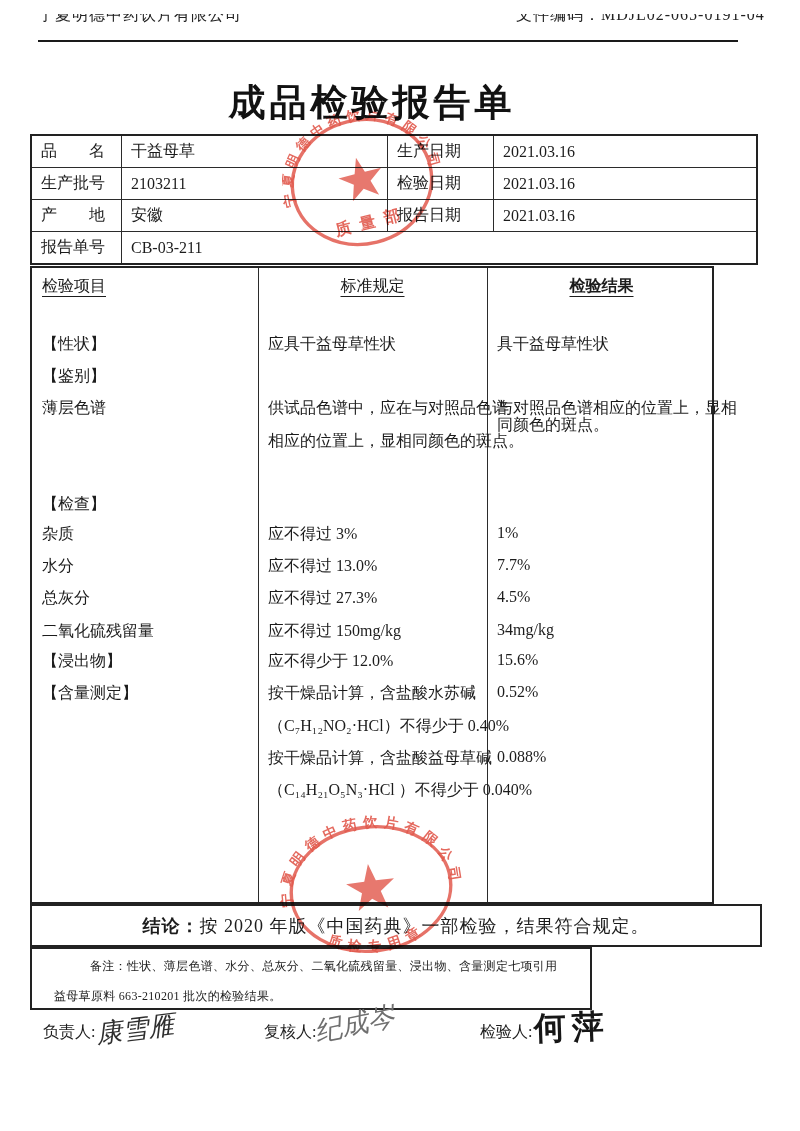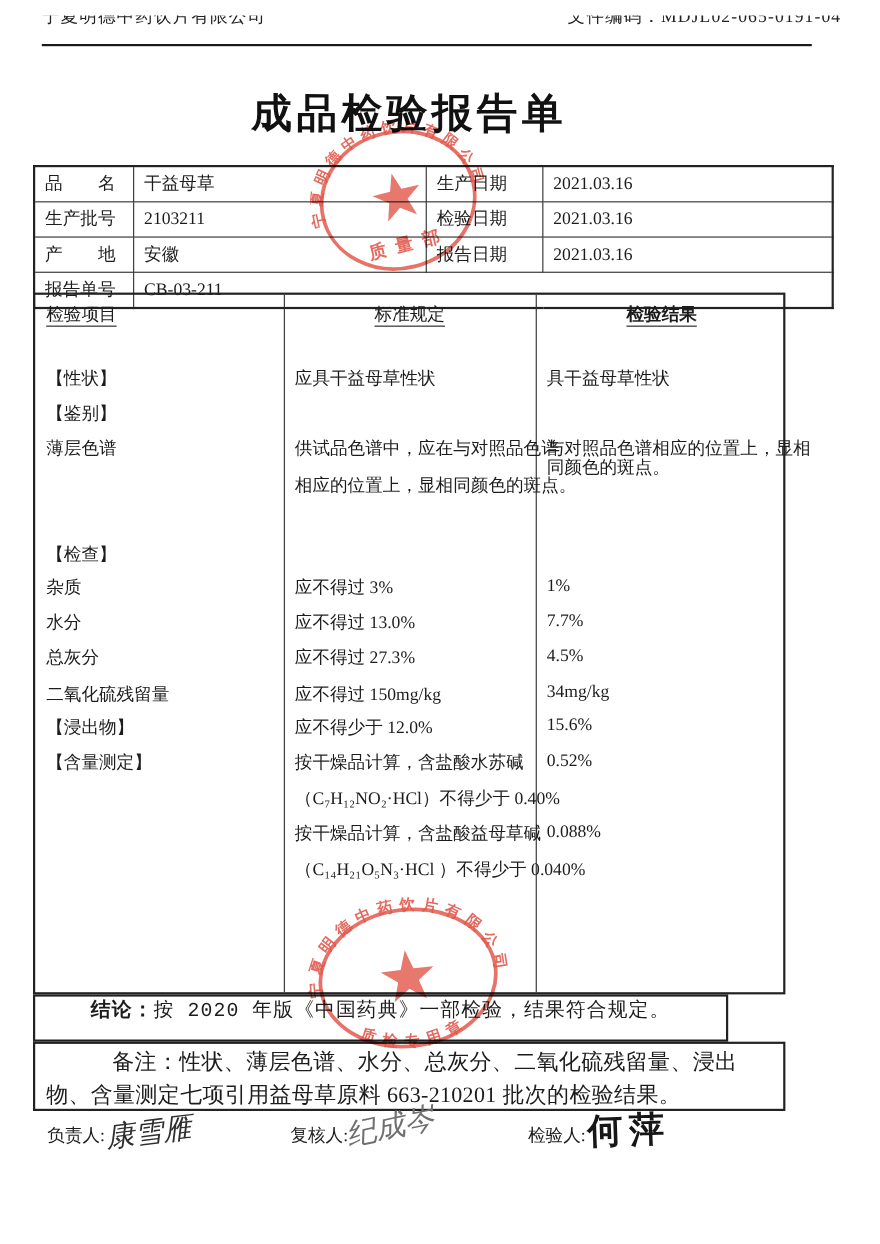--- a/index.html
+++ b/index.html
@@ -11,41 +11,41 @@
   .hdr-clip{position:absolute;top:14px;height:22px;overflow:hidden;}
   .hdr-clip span{display:block;margin-top:-9px;font-size:16px;letter-spacing:1px;color:#222;white-space:nowrap;}
   .hdr-left{left:38px;}
   .hdr-right{left:516px;}
   .hdr-rule{position:absolute;left:38px;top:40px;width:700px;height:2px;background:#1a1a1a;}
 
   .title{position:absolute;left:30px;top:78px;width:684px;text-align:center;
     font-size:37px;font-weight:700;letter-spacing:4px;color:#111;}
 
   
-  table.info{position:absolute;left:30px;top:150px;width:685px;border-collapse:collapse;table-layout:fixed;padding-left:40px;}
+  table.info{position:absolute;left:30px;top:134px;width:685px;border-collapse:collapse;table-layout:fixed;padding-left:40px;}
   table.info td{border:1.6px solid #2b2b2b;height:31px;font-size:16px;padding:0 0 0 9px;white-space:nowrap;overflow:hidden;}
   table.info{border:2px solid #222;}
   .w1{width:80px}.w2{width:256px}.w3{width:96px}.w4{width:253px}
 
   
   .insp{position:absolute;left:30px;top:266px;width:684px;height:638px;border:2px solid #222;box-sizing:border-box;}
   .vd{position:absolute;top:0;bottom:0;width:0;border-left:1.6px solid #2b2b2b;}
   .vd1{left:226px}.vd2{left:455px}
   .ln{position:absolute;font-size:16px;white-space:nowrap;color:#1c1c1c;}
   .c1{left:10px}.c2{left:236px}.c3{left:465px}
   .hd{text-decoration:underline;text-underline-offset:5px;}
   .c2h{left:226px;width:229px;text-align:center;}
   .c3h{left:455px;width:229px;text-align:center;font-weight:bold;}
 
   
-  .concl{position:absolute;left:30px;top:904px;width:632px;height:43px;border:2px solid #222;box-sizing:border-box;
-    display:flex;align-items:flex-start;justify-content:center;font-size:18px;letter-spacing:1px;font-family:Liberation Mono, monospace;}
+  .concl{position:absolute;left:30px;top:904px;width:732px;height:43px;border:2px solid #222;box-sizing:border-box;
+    display:flex;align-items:center;justify-content:center;font-size:18px;letter-spacing:1px;}
   .concl .b{font-weight:700;}
-  .note{position:absolute;left:30px;top:947px;width:684px;height:63px;border:2px solid #222;box-sizing:border-box;
-    font-size:20px;line-height:30px;padding:2px 10px;margin:0;text-indent:3em;letter-spacing:0.3px;}
+  .note{position:absolute;left:30px;top:947px;width:562px;height:63px;border:2px solid #222;box-sizing:border-box;
+    font-size:12px;line-height:30px;padding:2px 22px;margin:0;text-indent:3em;letter-spacing:0.3px;}
 
   
   .sig-label{position:absolute;font-size:16px;color:#1c1c1c;}
   .sig{position:absolute;font-family:"DejaVu Sans","Liberation Sans",sans-serif;color:#2e2e2e;}
   .sig1{left:96px;top:1012px;font-size:26px;font-style:italic;transform:rotate(-7deg);}
   .sig2{left:314px;top:1006px;font-size:27px;font-style:italic;color:#6f6f6f;transform:rotate(-12deg);font-weight:300;}
   .sig3{left:534px;top:1006px;font-size:32px;font-weight:700;color:#161616;transform:rotate(-2deg);letter-spacing:6px;}
 
   
   .stamp{position:absolute;mix-blend-mode:multiply;opacity:0.88;}

